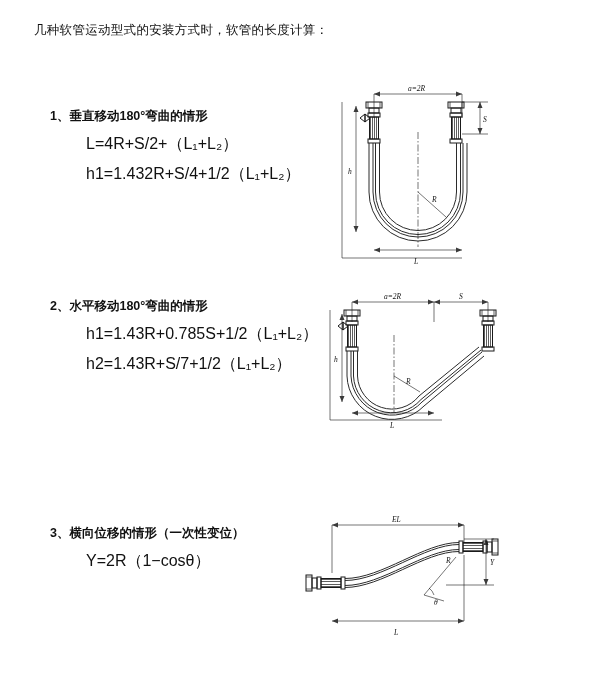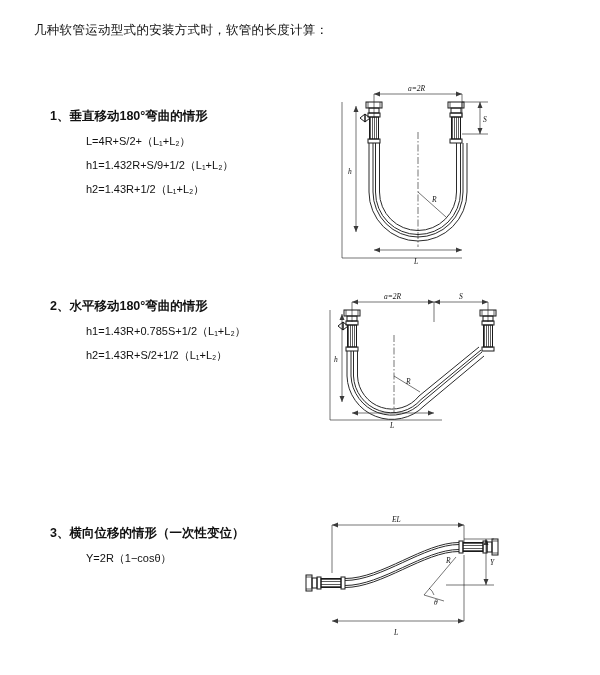--- a/index.html
+++ b/index.html
@@ -43,21 +43,21 @@
     top: 0;
     width: 260px;
   }
   .sec-title {
     font-size: 12.5px;
     white-space: nowrap;
     margin-bottom: 9px;
     font-weight: bold;
   }
   .formula {
-    font-size: 11px;
+    font-size: 16px;
     white-space: nowrap;
     margin-left: 36px;
     margin-bottom: 9px;
   }
   .figure {
     position: absolute;
   }
   .fig1 { left: 312px; top: -36px; }
   .fig2 { left: 312px; top: -18px; }
   .fig3 { left: 296px; top: -22px; }
@@ -80,22 +80,21 @@
 <body>
 
 <div class="page">
 
   <div class="heading">几种软管运动型式的安装方式时，软管的长度计算：</div>
 
   <div class="section sec1">
     <div class="formulas">
       <div class="sec-title">1、垂直移动180°弯曲的情形</div>
       <div class="formula">L=4R+S/2+（L₁+L₂）</div>
-      <div class="formula">h1=1.432R+S/9+1/2（L₁+L₂）</div>
-      <div class="formula">h2=1.43R+1/2（L₁+L₂）</div>
+      <div class="formula">h1=1.432R+S/4+1/2（L₁+L₂）</div>
     </div>
 
     <div class="figure fig1">
       <svg width="200" height="220" viewBox="0 0 200 220">
 
         <line class="dim" x1="62" y1="22" x2="150" y2="22"></line>
         <path class="fill-dark" d="M62,22 L68,19.5 L68,24.5 Z"></path>
         <path class="fill-dark" d="M150,22 L144,19.5 L144,24.5 Z"></path>
         <text class="lbl-i" x="96" y="19">a=2R</text>
 
@@ -160,21 +159,21 @@
         <path class="fill-dark" d="M150,178 L144,175.5 L144,180.5 Z"></path>
         <text class="lbl-i" x="102" y="192">L</text>
       </svg>
     </div>
   </div>
 
   <div class="section sec2">
     <div class="formulas">
       <div class="sec-title">2、水平移动180°弯曲的情形</div>
       <div class="formula">h1=1.43R+0.785S+1/2（L₁+L₂）</div>
-      <div class="formula">h2=1.43R+S/2+1/2（L₁+L₂）</div>
+      <div class="formula">h2=1.43R+S/7+1/2（L₁+L₂）</div>
     </div>
 
     <div class="figure fig2">
       <svg width="200" height="180" viewBox="0 0 200 180">
 
         <line class="dim" x1="40" y1="22" x2="122" y2="22"></line>
         <path class="fill-dark" d="M40,22 L46,19.5 L46,24.5 Z"></path>
         <path class="fill-dark" d="M122,22 L116,19.5 L116,24.5 Z"></path>
         <text class="lbl-i" x="72" y="19">a=2R</text>
 

